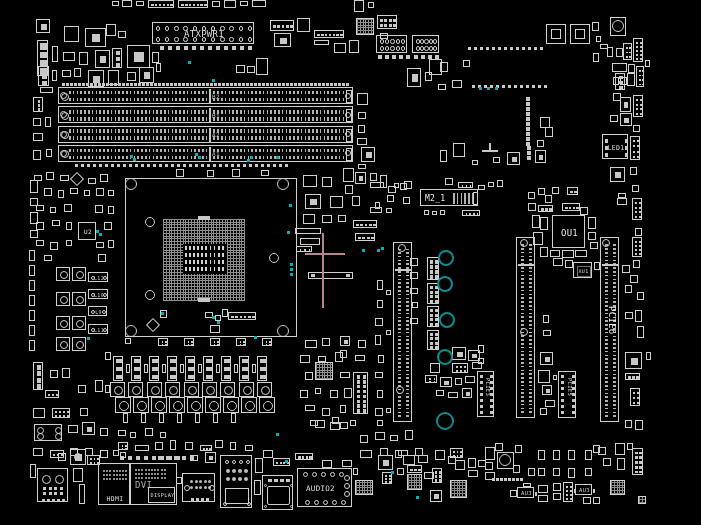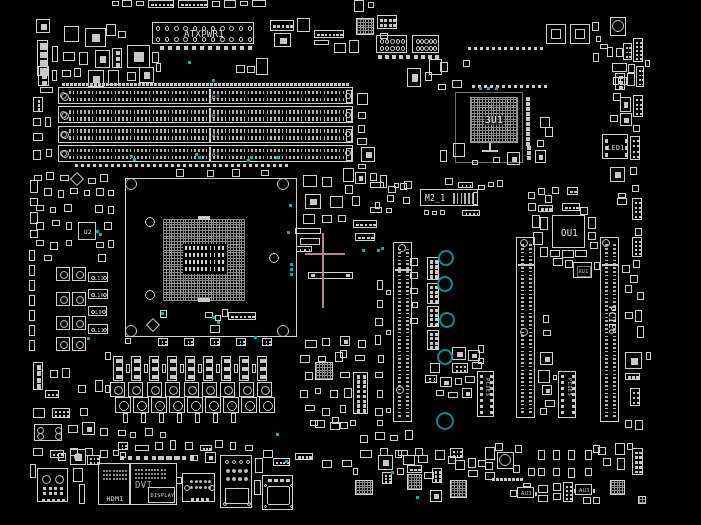--- a/index.html
+++ b/index.html
@@ -487,24 +487,20 @@
       <div class="f" style="left: 162px; top: 0px; width: 3px; height: 3px;"></div>
       <div class="f" style="left: 168px; top: 0px; width: 3px; height: 3px;"></div>
       <div class="f" style="left: 174px; top: 0px; width: 3px; height: 3px;"></div>
       <div class="f" style="left: 180px; top: 0px; width: 3px; height: 3px;"></div>
       <div class="f" style="left: 186px; top: 0px; width: 3px; height: 3px;"></div>
       <div class="f" style="left: 192px; top: 0px; width: 3px; height: 3px;"></div>
       <div class="f" style="left: 198px; top: 0px; width: 3px; height: 3px;"></div>
       <div class="f" style="left: 204px; top: 0px; width: 3px; height: 3px;"></div>
       <div class="f" style="left: 210px; top: 0px; width: 3px; height: 3px;"></div>
     </div>
-    <div class="bd" style="left: 455px; top: 92px; width: 68px; height: 71px;">
-      <div class="lat2" style="left: 14px; top: 4px; width: 48px; height: 46px; border: 1px solid rgb(154, 154, 154);"></div>
-      <div class="lbl" style="left: 38px; top: 27px; font-size: 9.5px; transform: translate(-50%, -50%); color: rgb(242, 242, 242); background: rgba(0, 0, 0, 0.55); padding: 0px 1px;">3U1</div>
-    </div>
     <div class="" style="left: 526px; top: 97px; width: 4px; height: 50px;">
       <div class="f" style="left: 0px; top: 0px; width: 4px; height: 4px;"></div>
       <div class="f" style="left: 0px; top: 5px; width: 4px; height: 4px;"></div>
       <div class="f" style="left: 0px; top: 10px; width: 4px; height: 4px;"></div>
       <div class="f" style="left: 0px; top: 15px; width: 4px; height: 4px;"></div>
       <div class="f" style="left: 0px; top: 20px; width: 4px; height: 4px;"></div>
       <div class="f" style="left: 0px; top: 25px; width: 4px; height: 4px;"></div>
       <div class="f" style="left: 0px; top: 30px; width: 4px; height: 4px;"></div>
       <div class="f" style="left: 0px; top: 35px; width: 4px; height: 4px;"></div>
       <div class="f" style="left: 0px; top: 40px; width: 4px; height: 4px;"></div>
@@ -1418,20 +1414,36 @@
       <div class="f" style="left: 9.2px; top: 2.95px; width: 2.1px; height: 2.1px;"></div>
       <div class="f" style="left: 12.7px; top: 2.95px; width: 2.1px; height: 2.1px;"></div>
     </div>
     <div class="b" style="left: 295px; top: 453px; width: 18px; height: 7px;">
       <div class="f" style="left: 2.2px; top: 2.325px; width: 2.35px; height: 2.35px;"></div>
       <div class="f" style="left: 5.95px; top: 2.325px; width: 2.35px; height: 2.35px;"></div>
       <div class="f" style="left: 9.7px; top: 2.325px; width: 2.35px; height: 2.35px;"></div>
       <div class="f" style="left: 13.45px; top: 2.325px; width: 2.35px; height: 2.35px;"></div>
     </div>
     <div class="b" style="left: 263px; top: 450px; width: 10px; height: 8px;"></div>
+    <div class="b" style="left: 297px; top: 468px; width: 55px; height: 39px;">
+      <div class="circ" style="left: 4.5px; top: 3px; width: 5px; height: 5px;"></div>
+      <div class="circ" style="left: 13.5px; top: 3px; width: 5px; height: 5px;"></div>
+      <div class="circ" style="left: 22.5px; top: 3px; width: 5px; height: 5px;"></div>
+      <div class="circ" style="left: 31.5px; top: 3px; width: 5px; height: 5px;"></div>
+      <div class="circ" style="left: 40.5px; top: 3px; width: 5px; height: 5px;"></div>
+      <div class="circ" style="left: 6.5px; top: 30.5px; width: 5px; height: 5px;"></div>
+      <div class="circ" style="left: 15.5px; top: 30.5px; width: 5px; height: 5px;"></div>
+      <div class="circ" style="left: 24.5px; top: 30.5px; width: 5px; height: 5px;"></div>
+      <div class="circ" style="left: 33.5px; top: 30.5px; width: 5px; height: 5px;"></div>
+      <div class="circ" style="left: 42.5px; top: 30.5px; width: 5px; height: 5px;"></div>
+      <div class="circ" style="left: 46px; top: 6px; width: 6px; height: 6px;"></div>
+      <div class="circ" style="left: 46px; top: 14px; width: 6px; height: 6px;"></div>
+      <div class="circ" style="left: 46px; top: 22px; width: 6px; height: 6px;"></div>
+      <div class="lbl" style="left: 8px; top: 16px; font-size: 7.5px; color: rgb(221, 221, 221);">AUDIO2</div>
+    </div>
     <div class="b" style="left: 322px; top: 460px; width: 10px; height: 8px;"></div>
     <div class="b" style="left: 342px; top: 460px; width: 10px; height: 7px;"></div>
     <div class="b" style="left: 353px; top: 468px; width: 5px; height: 7px;"></div>
     <div class="b lat2" style="left: 355px; top: 480px; width: 18px; height: 15px;"></div>
     <div class="b" style="left: 378px; top: 455px; width: 15px; height: 15px;">
       <div class="f" style="left: 4.2px; top: 4.2px; width: 6px; height: 6px;"></div>
     </div>
     <div class="b" style="left: 382px; top: 472px; width: 10px; height: 12px;">
       <div class="f" style="left: 2.45px; top: 2.2px; width: 1.6px; height: 1.6px;"></div>
       <div class="f" style="left: 5.95px; top: 2.2px; width: 1.6px; height: 1.6px;"></div>

